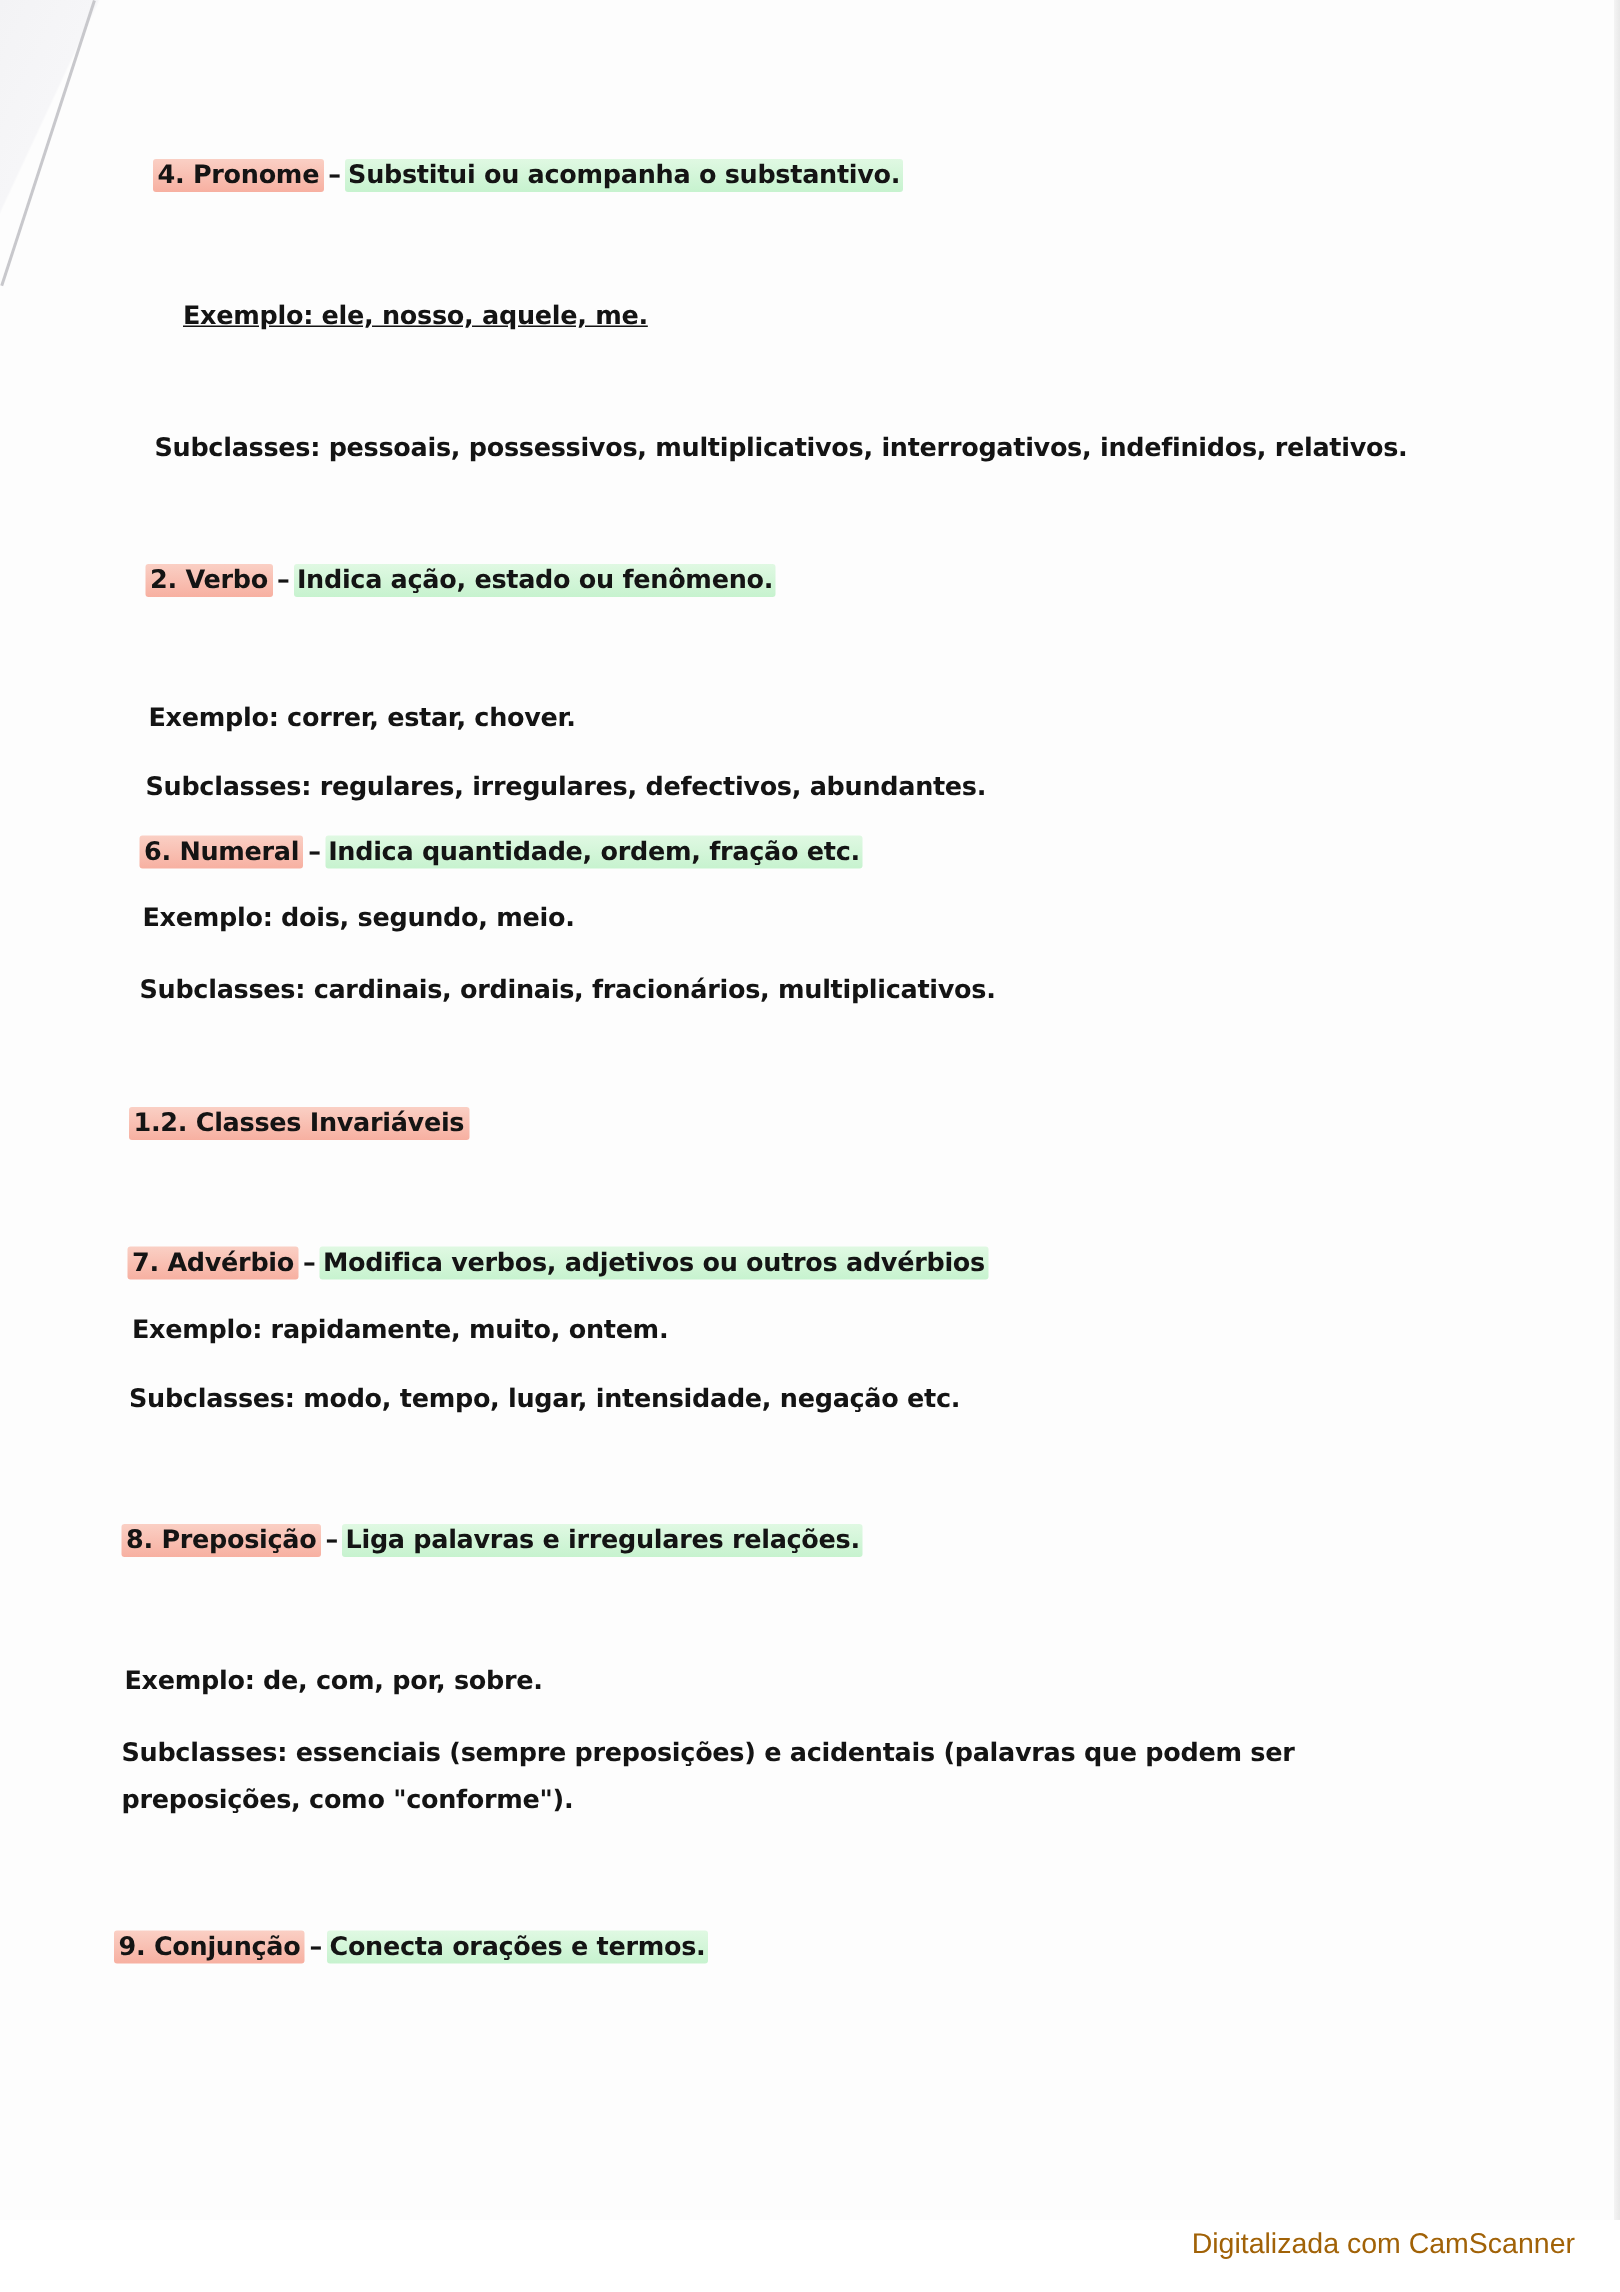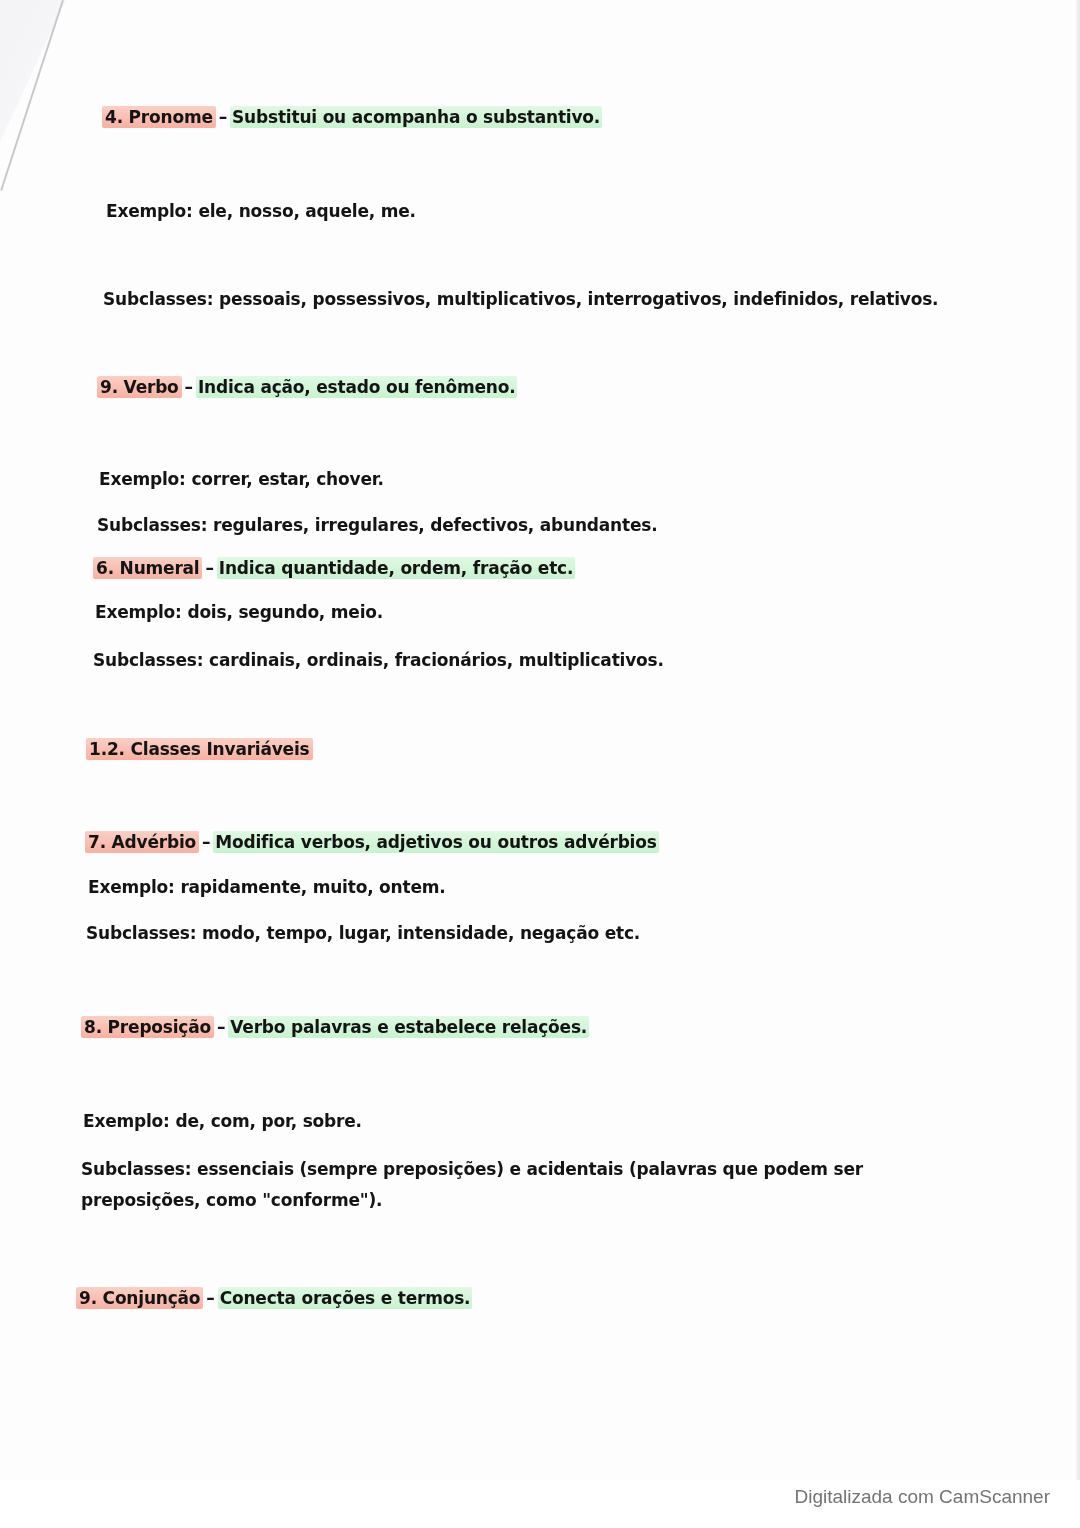--- a/index.html
+++ b/index.html
@@ -31,41 +31,41 @@
     padding: 1px 3px; border-radius: 2px;
   }
   .hl-green {
     background: linear-gradient(180deg, rgba(200,245,205,0.55), rgba(185,240,195,0.8));
     padding: 1px 2px; border-radius: 2px;
   }
   .dash { padding: 0 3px; }
   .footer {
     position: absolute; right: 30px; top: 1486px;
     font-family: "Liberation Sans", sans-serif;
-    font-size: 19px; color: #737373; font-weight: normal;
+    font-size: 19px; color: #a16207; font-weight: normal;
   }
   .footer-bar {
     position: absolute; left: 0; right: 0; top: 1480px; height: 48px; background: #ffffff;
   }
 </style>
 </head>
 <body>
 
 <div class="page-edge"></div>
 <div class="page-edge-line"></div>
 <div class="right-edge"></div>
 
 <div class="line" style="left:102px; top:107px;">
   <span class="hl-red">4. Pronome</span><span class="dash">–</span><span class="hl-green">Substitui ou acompanha o substantivo.</span>
 </div>
-<div class="line" style="left:106px; top:201px;">Exemplo: ele, nosso, aquele, me.</div>
+<div class="line" style="left:122px; top:201px;text-decoration:underline;">Exemplo: ele, nosso, aquele, me.</div>
 <div class="line" style="left:103px; top:289px;">Subclasses: pessoais, possessivos, multiplicativos, interrogativos, indefinidos, relativos.</div>
 
 <div class="line" style="left:97px; top:377px;">
-  <span class="hl-red">9. Verbo</span><span class="dash">–</span><span class="hl-green">Indica ação, estado ou fenômeno.</span>
+  <span class="hl-red">2. Verbo</span><span class="dash">–</span><span class="hl-green">Indica ação, estado ou fenômeno.</span>
 </div>
 <div class="line" style="left:99px; top:469px;">Exemplo: correr, estar, chover.</div>
 <div class="line" style="left:97px; top:515px;">Subclasses: regulares, irregulares, defectivos, abundantes.</div>
 
 <div class="line" style="left:93px; top:558px;">
   <span class="hl-red">6. Numeral</span><span class="dash">–</span><span class="hl-green">Indica quantidade, ordem, fração etc.</span>
 </div>
 <div class="line" style="left:95px; top:602px;">Exemplo: dois, segundo, meio.</div>
 <div class="line" style="left:93px; top:650px;text-align:center;">Subclasses: cardinais, ordinais, fracionários, multiplicativos.</div>
 
@@ -73,21 +73,21 @@
   <span class="hl-red">1.2. Classes Invariáveis</span>
 </div>
 
 <div class="line" style="left:85px; top:832px;">
   <span class="hl-red">7. Advérbio</span><span class="dash">–</span><span class="hl-green">Modifica verbos, adjetivos ou outros advérbios</span>
 </div>
 <div class="line" style="left:88px; top:877px;">Exemplo: rapidamente, muito, ontem.</div>
 <div class="line" style="left:86px; top:923px;">Subclasses: modo, tempo, lugar, intensidade, negação etc.</div>
 
 <div class="line" style="left:81px; top:1017px;">
-  <span class="hl-red">8. Preposição</span><span class="dash">–</span><span class="hl-green">Verbo palavras e estabelece relações.</span>
+  <span class="hl-red">8. Preposição</span><span class="dash">–</span><span class="hl-green">Liga palavras e irregulares relações.</span>
 </div>
 <div class="line" style="left:83px; top:1111px;">Exemplo: de, com, por, sobre.</div>
 <div class="line" style="left:81px; top:1159px;">Subclasses: essenciais (sempre preposições) e acidentais (palavras que podem ser</div>
 <div class="line" style="left:81px; top:1190px;">preposições, como "conforme").</div>
 
 <div class="line" style="left:76px; top:1288px;">
   <span class="hl-red">9. Conjunção</span><span class="dash">–</span><span class="hl-green">Conecta orações e termos.</span>
 </div>
 
 <div class="footer-bar"></div>

